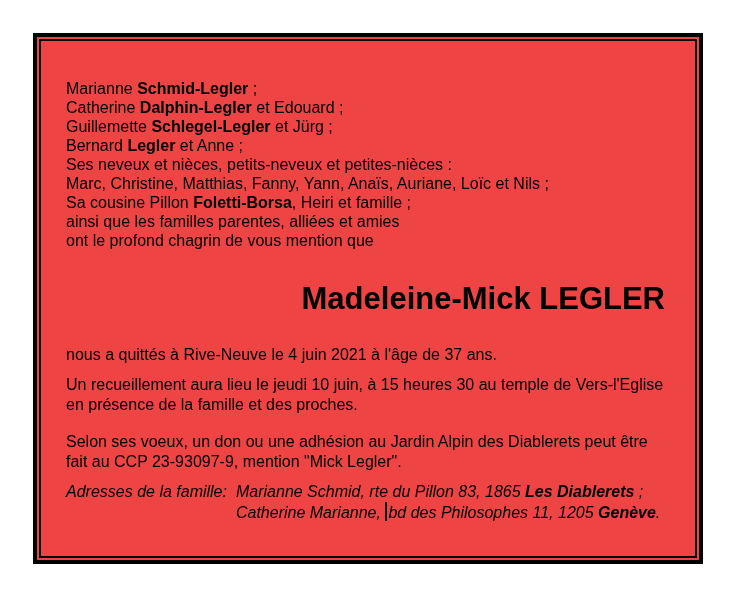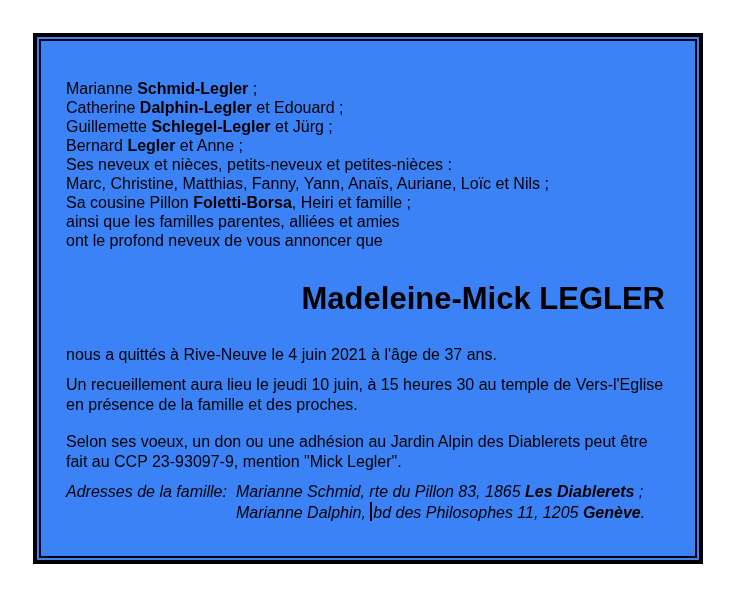--- a/index.html
+++ b/index.html
@@ -17,21 +17,21 @@
   }
   .frame {
     position: absolute;
     left: 33px;
     top: 33px;
     width: 670px;
     height: 531px;
     box-sizing: border-box;
     border: 4px solid #000000;
     padding: 2px;
-    background: #3b82f6;
+    background: #ef4444;
   }
   .inner-frame {
     width: 100%;
     height: 100%;
     box-sizing: border-box;
     border: 2px solid #000000;
   }
   .content {
     box-sizing: border-box;
     padding: 38px 30px 0 25px;
@@ -87,21 +87,21 @@
 
       <div class="family-block">
         <div class="line"><span>Marianne </span><span class="b">Schmid-Legler</span><span> ;</span></div>
         <div class="line"><span>Catherine </span><span class="b">Dalphin-Legler</span><span> et Edouard ;</span></div>
         <div class="line"><span>Guillemette </span><span class="b">Schlegel-Legler</span><span> et Jürg ;</span></div>
         <div class="line"><span>Bernard </span><span class="b">Legler</span><span> et Anne ;</span></div>
         <div class="line"><span>Ses neveux et nièces, petits-neveux et petites-nièces :</span></div>
         <div class="line"><span>Marc, Christine, Matthias, Fanny, Yann, Anaïs, Auriane, Loïc et Nils ;</span></div>
         <div class="line"><span>Sa cousine Pillon </span><span class="b">Foletti-Borsa</span><span>, Heiri et famille ;</span></div>
         <div class="line"><span>ainsi que les familles parentes, alliées et amies</span></div>
-        <div class="line"><span>ont le profond neveux de vous annoncer que</span></div>
+        <div class="line"><span>ont le profond chagrin de vous mention que</span></div>
       </div>
 
       <div class="deceased-name">Madeleine-Mick LEGLER</div>
 
       <div class="para para-death">
         <span class="pline line">nous a quittés à Rive-Neuve le 4 juin 2021 à l'âge de 37 ans.</span>
       </div>
 
       <div class="para para-ceremony">
         <span class="pline line">Un recueillement aura lieu le jeudi 10 juin, à 15 heures 30 au temple de Vers-l'Eglise</span>
@@ -110,19 +110,19 @@
 
       <div class="para para-donation">
         <span class="pline line">Selon ses voeux, un don ou une adhésion au Jardin Alpin des Diablerets peut être</span>
         <span class="pline line">fait au CCP 23-93097-9, mention "Mick Legler".</span>
       </div>
 
       <div class="addresses">
         <span class="addr-label">Adresses de la famille:</span>
         <div class="addr-lines">
           <div class="line"><span>Marianne Schmid, rte du Pillon 83, 1865 </span><span class="b">Les Diablerets</span><span> ;</span></div>
-          <div class="line"><span>Marianne Dalphin, </span><span class="caret"></span><span>bd des Philosophes 11, 1205 </span><span class="b">Genève</span><span>.</span></div>
+          <div class="line"><span>Catherine Marianne, </span><span class="caret"></span><span>bd des Philosophes 11, 1205 </span><span class="b">Genève</span><span>.</span></div>
         </div>
       </div>
 
     </div>
   </div>
 </div>
 
 </body></html>

